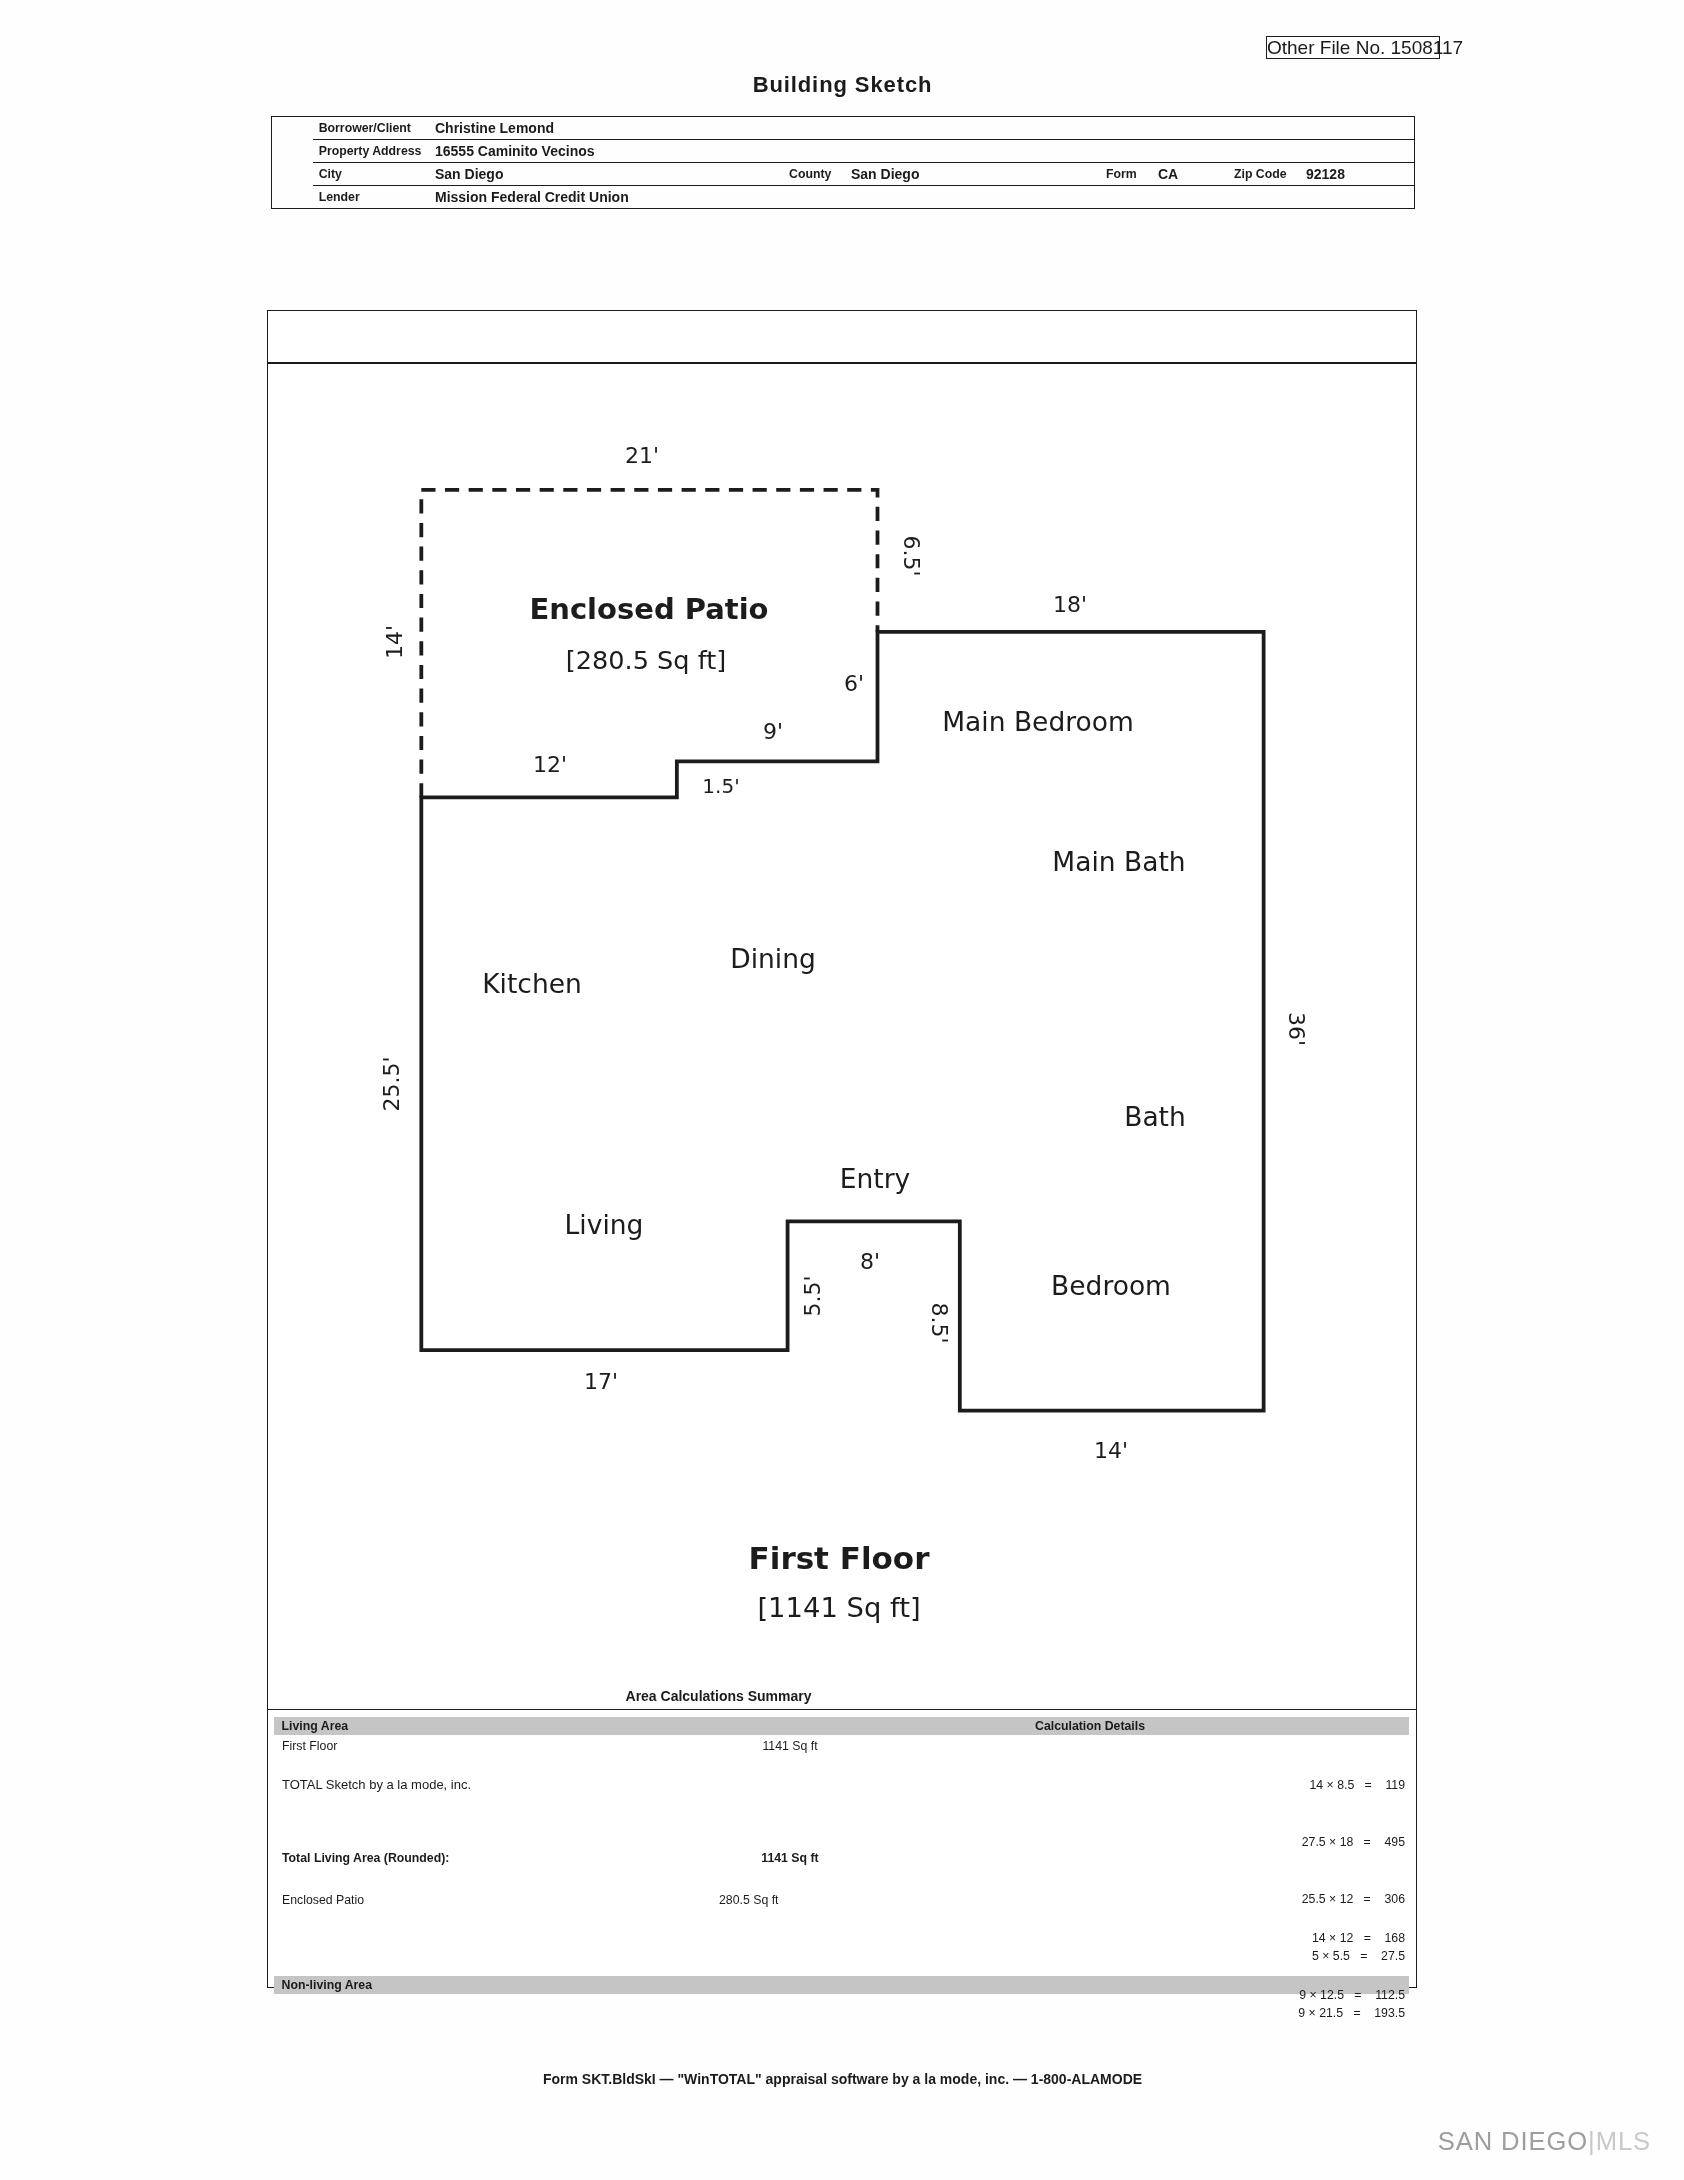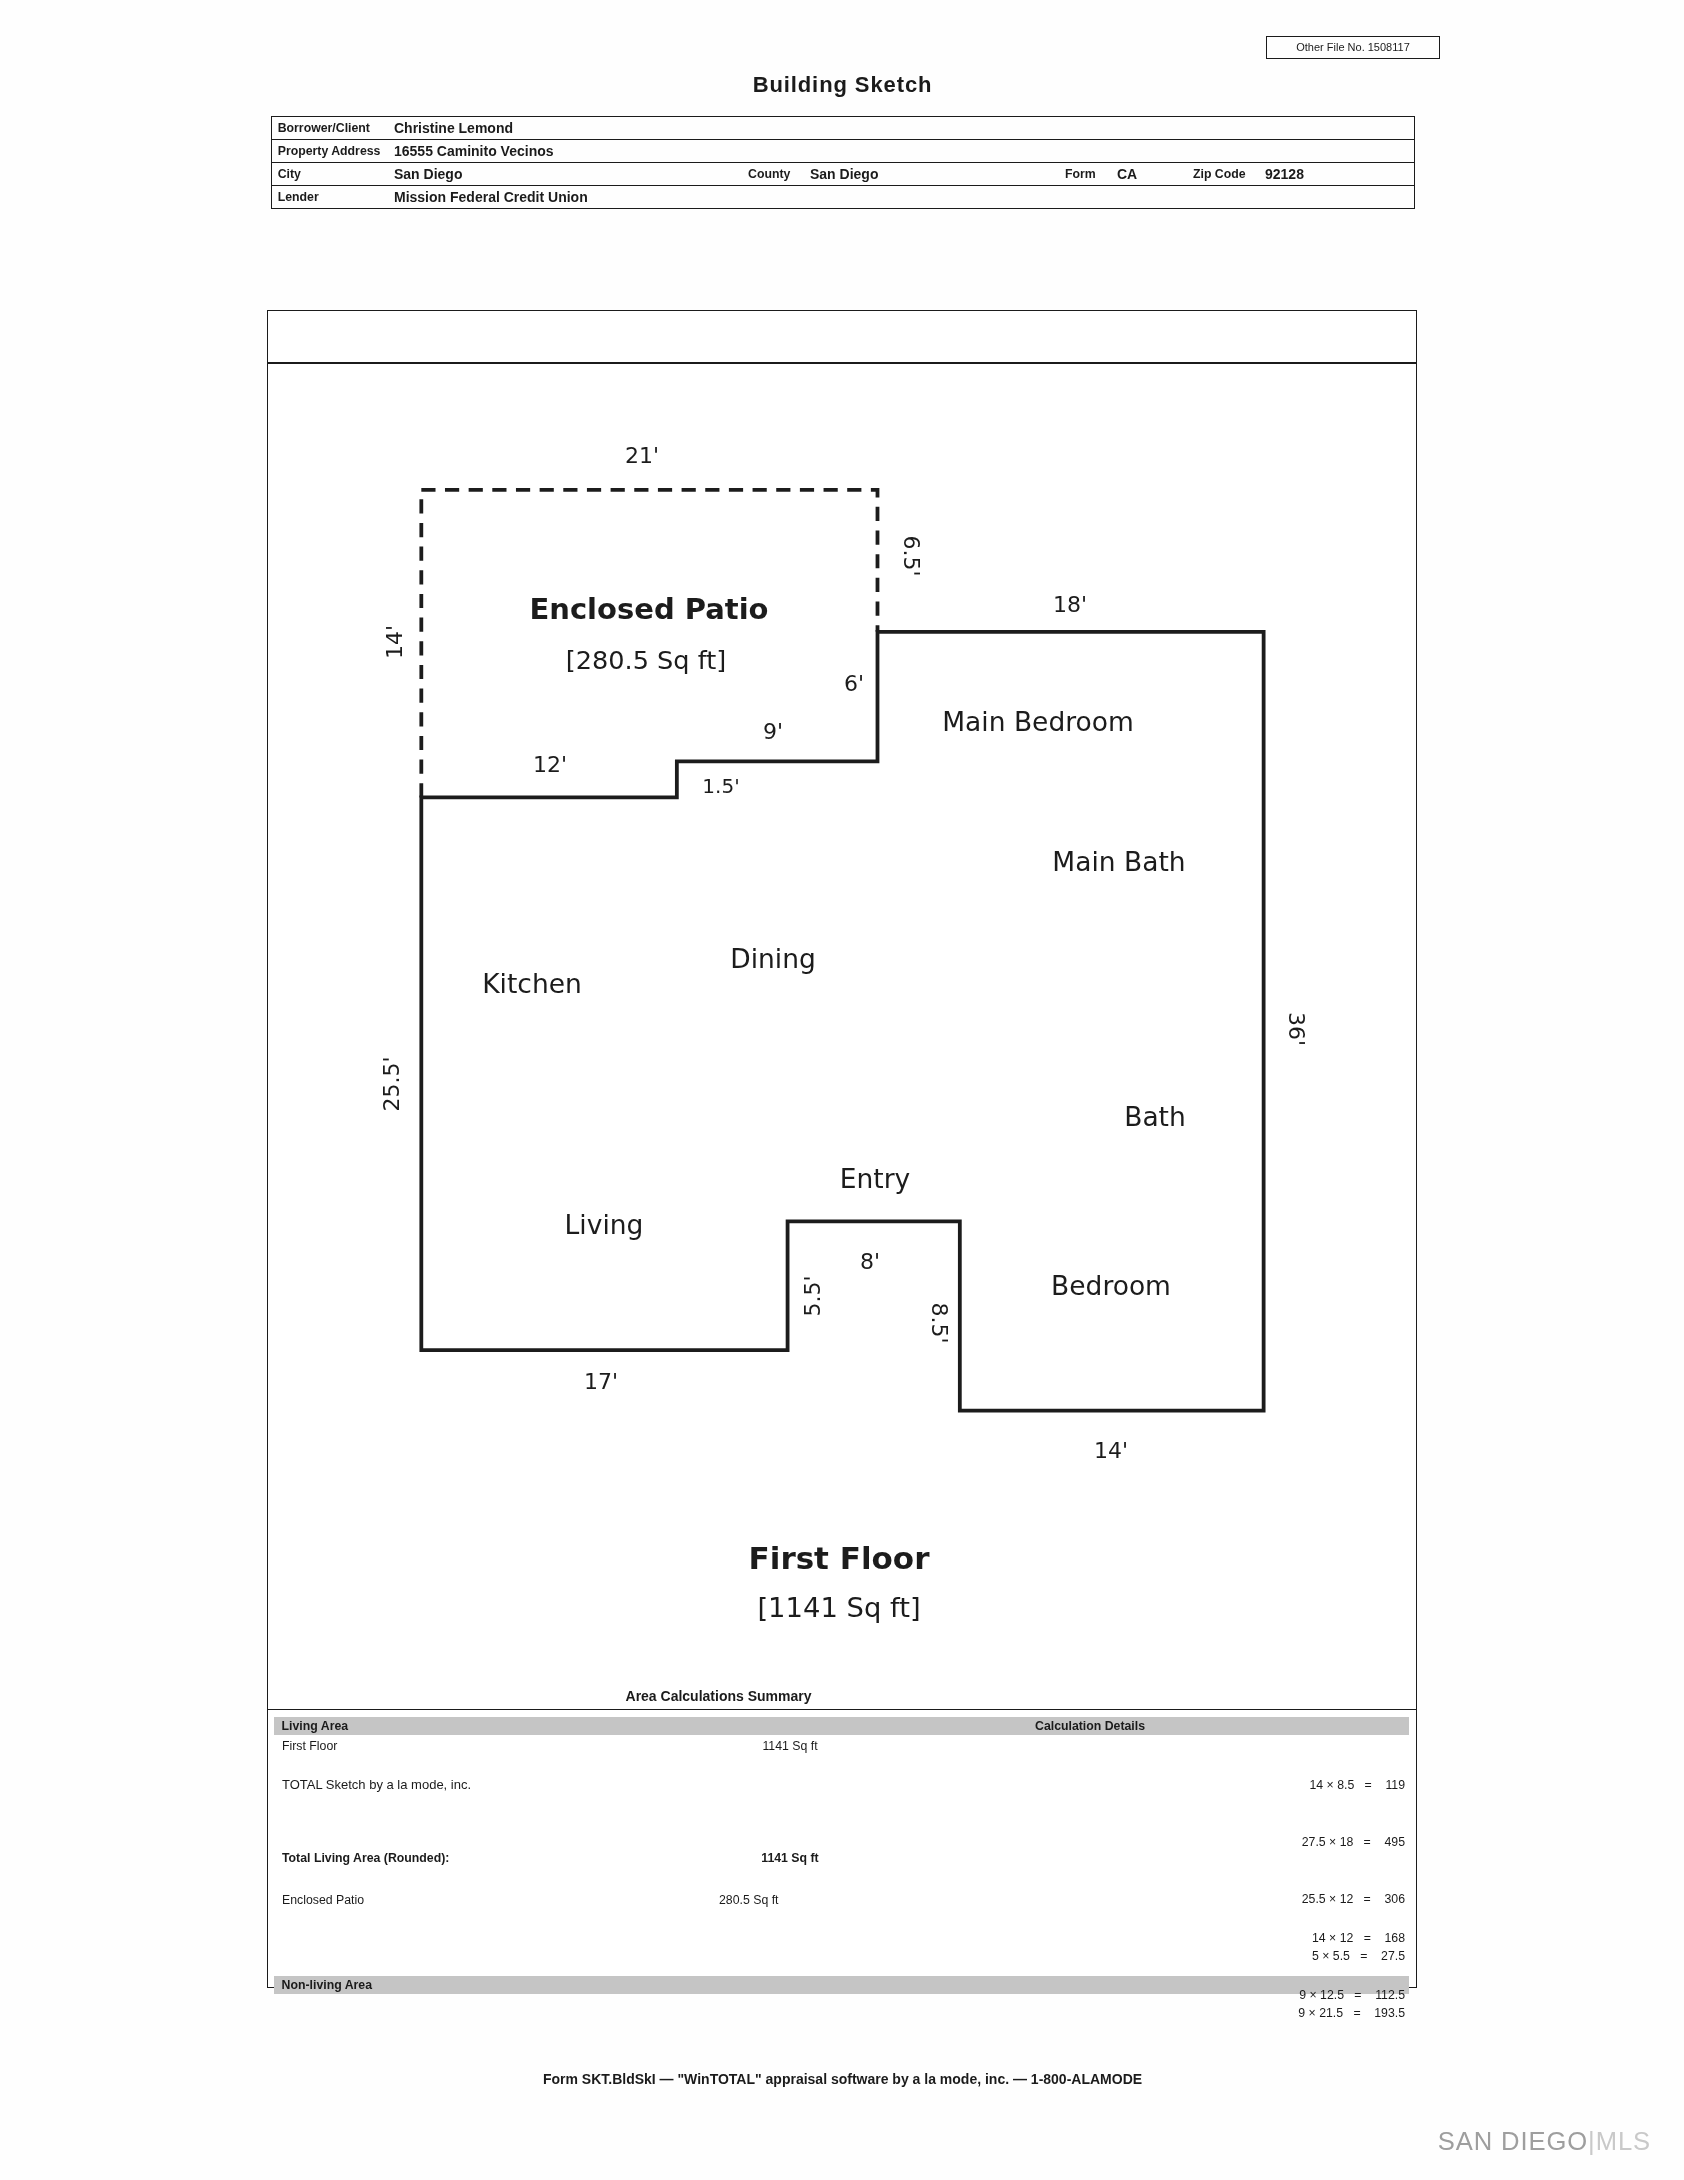--- a/index.html
+++ b/index.html
@@ -4,33 +4,33 @@
 <style>
   html,body{margin:0;padding:0;background:#ffffff;}
   .page{
     position:relative;width:1685px;height:2180px;background:#fefefe;
     font-family:"Liberation Sans", sans-serif;color:#1b1b1b;overflow:hidden;
   }
   .abs{position:absolute;}
   
   .fileno{
     position:absolute;left:1266px;top:36px;width:172px;height:21px;
-    border:0.9px solid #1b1b1b;font-size:11px;line-height:21px;text-align:center;
+    border:0.9px solid #1b1b1b;font-size:19px;line-height:21px;text-align:center;
     white-space:nowrap;
   }
   .form-title{
     position:absolute;left:0;top:72px;width:1685px;text-align:center;
     font-size:22px;font-weight:bold;letter-spacing:0.9px;
   }
   
   .info-table{
     position:absolute;left:271px;top:116px;width:1144px;height:93px;
     border:1.9px solid #1b1b1b;box-sizing:border-box;
   }
-  .info-row{position:relative;height:22px;border-bottom:0.9px solid #1b1b1b;}
+  .info-row{position:relative;height:22px;border-bottom:0.9px solid #1b1b1b;margin-left:41px;}
   .info-row:last-child{border-bottom:none;}
   .ilabel{position:absolute;top:3.8px;font-size:12.3px;font-weight:bold;white-space:nowrap;}
   .ival{position:absolute;top:2.8px;font-size:14px;font-weight:bold;white-space:nowrap;}
   
   .sketch-box{
     position:absolute;left:267px;top:310px;width:1150px;height:1678px;
     border:1.9px solid #1b1b1b;box-sizing:border-box;background:#fff;
   }
   .hline{position:absolute;background:#1b1b1b;height:1.9px;}
   .lbl{

